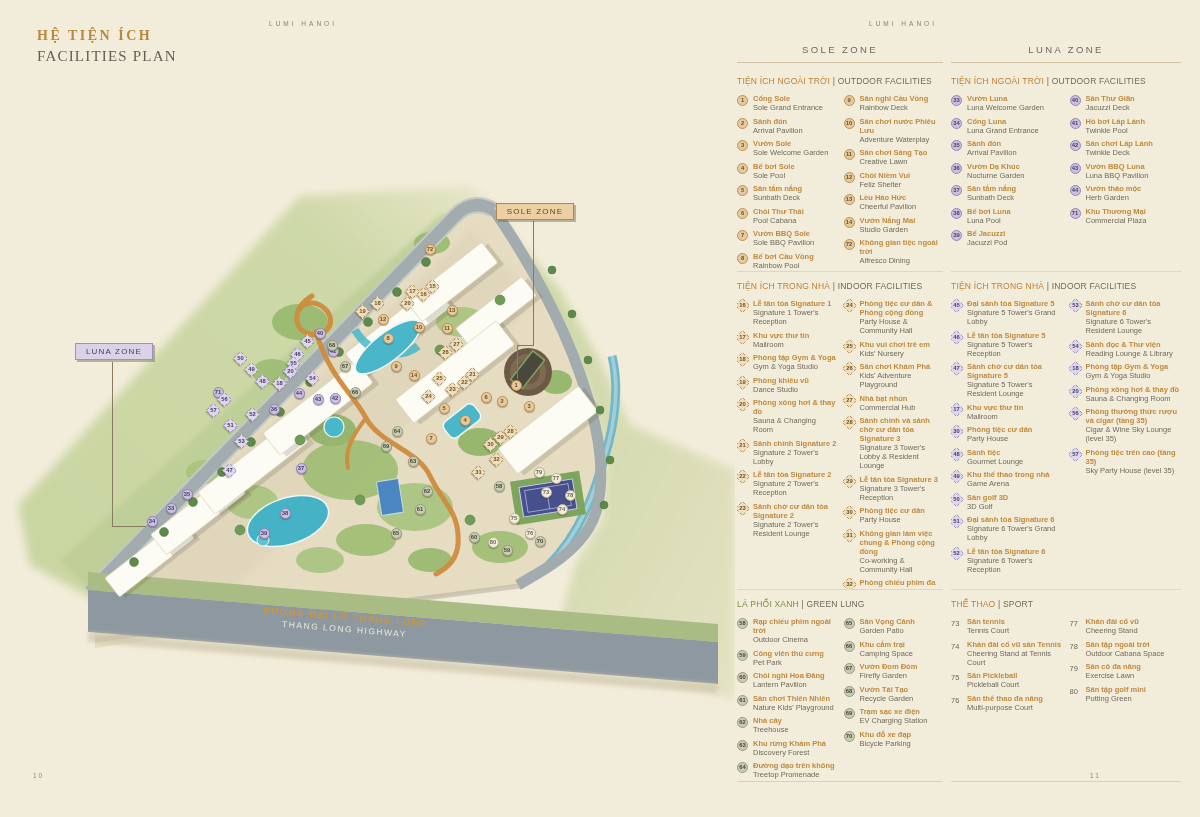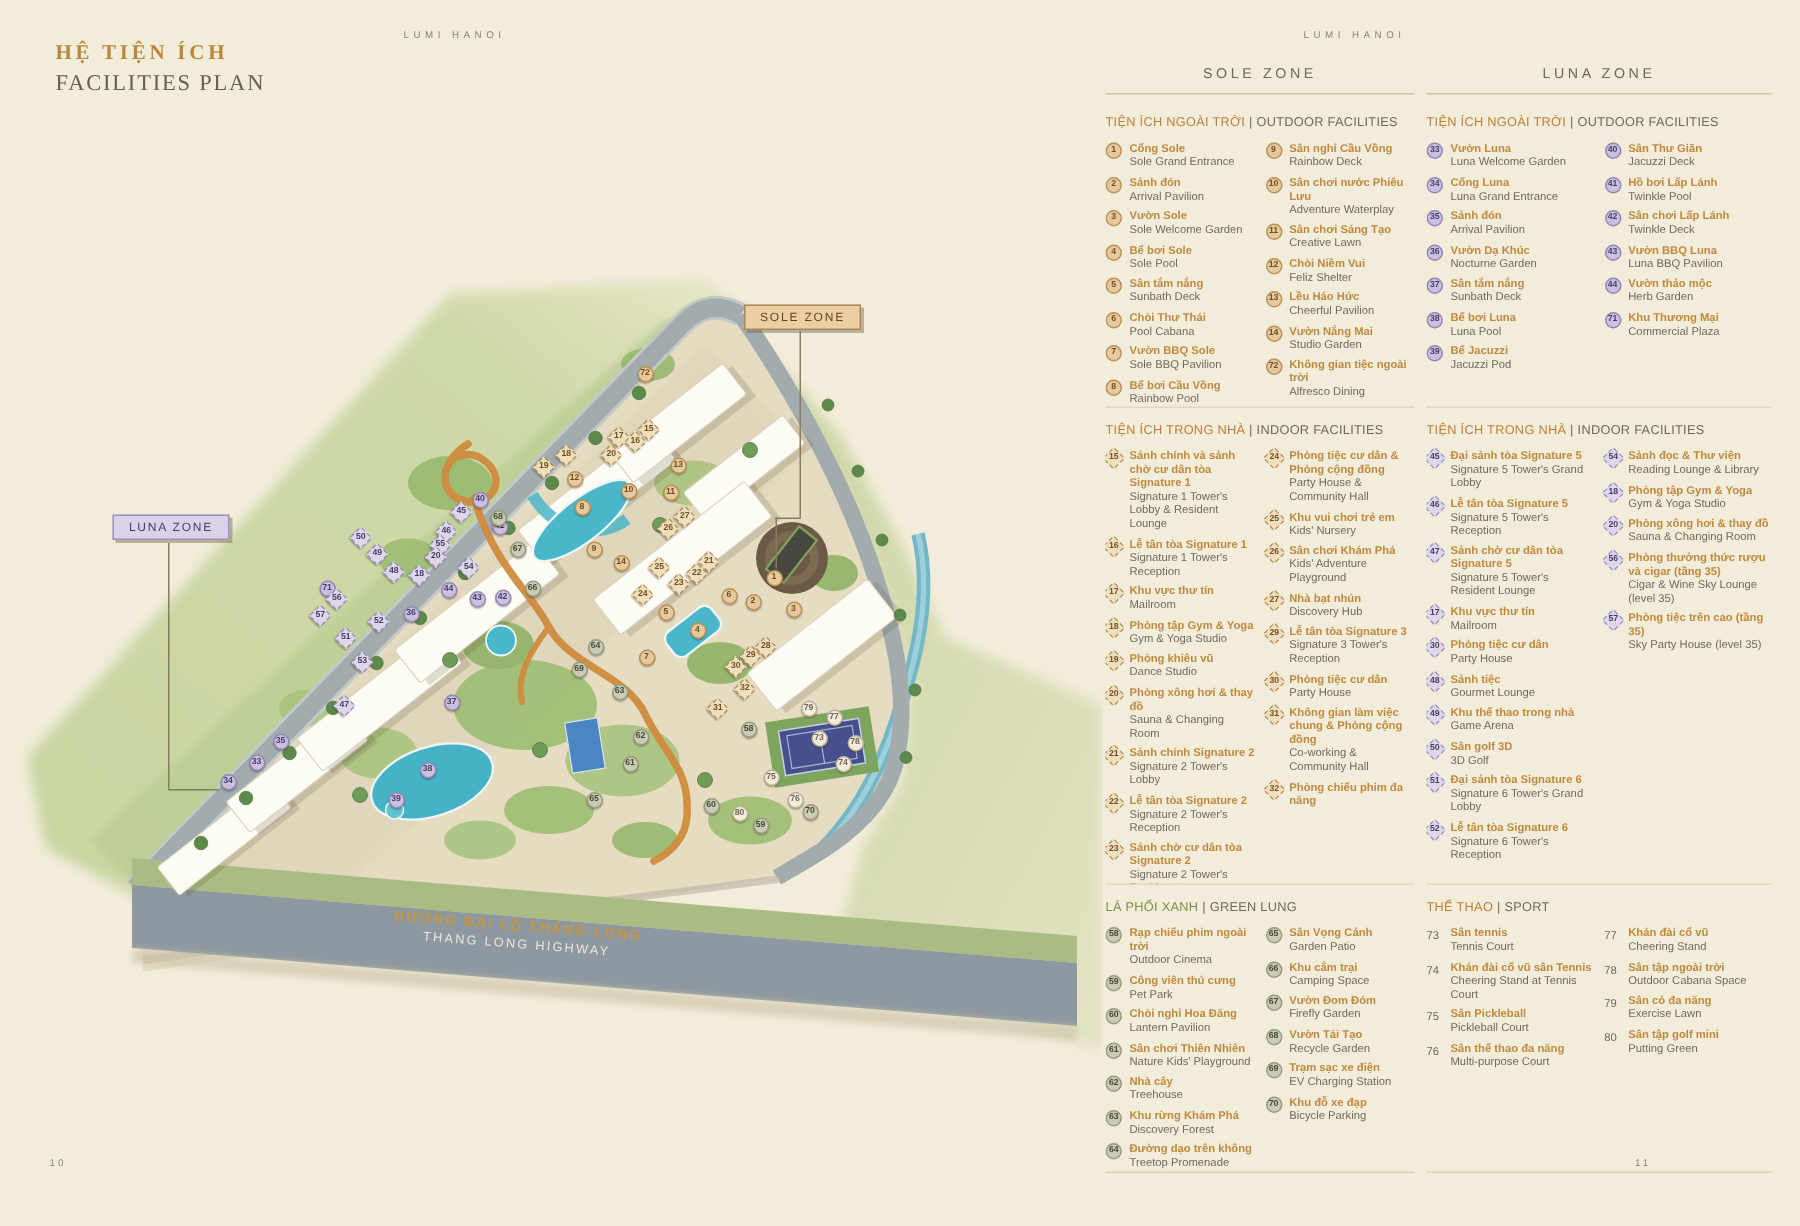--- a/index.html
+++ b/index.html
@@ -693,31 +693,20 @@
               </div>
             </div>
           </div>
           <div class="sec" style="height: 318px;">
             <div class="sec-h"><span class="vi">TIỆN ÍCH TRONG NHÀ</span><span class="en"> | INDOOR FACILITIES</span></div>
             <div class="sec-cols">
               <div class="subcol">
                 <div class="item">
                   <div class="bwrap">
                     <div class="badge b-si dm">
-                      <span>15</span>
-                    </div>
-                  </div>
-                  <div class="t">
-                    <div class="vi">Sảnh chính và sảnh chờ cư dân tòa Signature 1</div>
-                    <div class="en">Signature 1 Tower's Lobby &amp; Resident Lounge</div>
-                  </div>
-                </div>
-                <div class="item">
-                  <div class="bwrap">
-                    <div class="badge b-si dm">
                       <span>16</span>
                     </div>
                   </div>
                   <div class="t">
                     <div class="vi">Lễ tân tòa Signature 1</div>
                     <div class="en">Signature 1 Tower's Reception</div>
                   </div>
                 </div>
                 <div class="item">
                   <div class="bwrap">
@@ -832,21 +821,32 @@
                   </div>
                 </div>
                 <div class="item">
                   <div class="bwrap">
                     <div class="badge b-si dm">
                       <span>27</span>
                     </div>
                   </div>
                   <div class="t">
                     <div class="vi">Nhà bạt nhún</div>
-                    <div class="en">Discovery Hub</div>
+                    <div class="en">Commercial Hub</div>
+                  </div>
+                </div>
+                <div class="item">
+                  <div class="bwrap">
+                    <div class="badge b-si dm">
+                      <span>28</span>
+                    </div>
+                  </div>
+                  <div class="t">
+                    <div class="vi">Sảnh chính và sảnh chờ cư dân tòa Signature 3</div>
+                    <div class="en">Signature 3 Tower's Lobby &amp; Resident Lounge</div>
                   </div>
                 </div>
                 <div class="item">
                   <div class="bwrap">
                     <div class="badge b-si dm">
                       <span>29</span>
                     </div>
                   </div>
                   <div class="t">
                     <div class="vi">Lễ tân tòa Signature 3</div>
@@ -1309,20 +1309,31 @@
                   <div class="t">
                     <div class="vi">Lễ tân tòa Signature 6</div>
                     <div class="en">Signature 6 Tower's Reception</div>
                   </div>
                 </div>
               </div>
               <div class="subcol">
                 <div class="item">
                   <div class="bwrap">
                     <div class="badge b-li dm">
+                      <span>53</span>
+                    </div>
+                  </div>
+                  <div class="t">
+                    <div class="vi">Sảnh chờ cư dân tòa Signature 6</div>
+                    <div class="en">Signature 6 Tower's Resident Lounge</div>
+                  </div>
+                </div>
+                <div class="item">
+                  <div class="bwrap">
+                    <div class="badge b-li dm">
                       <span>54</span>
                     </div>
                   </div>
                   <div class="t">
                     <div class="vi">Sảnh đọc &amp; Thư viện</div>
                     <div class="en">Reading Lounge &amp; Library</div>
                   </div>
                 </div>
                 <div class="item">
                   <div class="bwrap">

